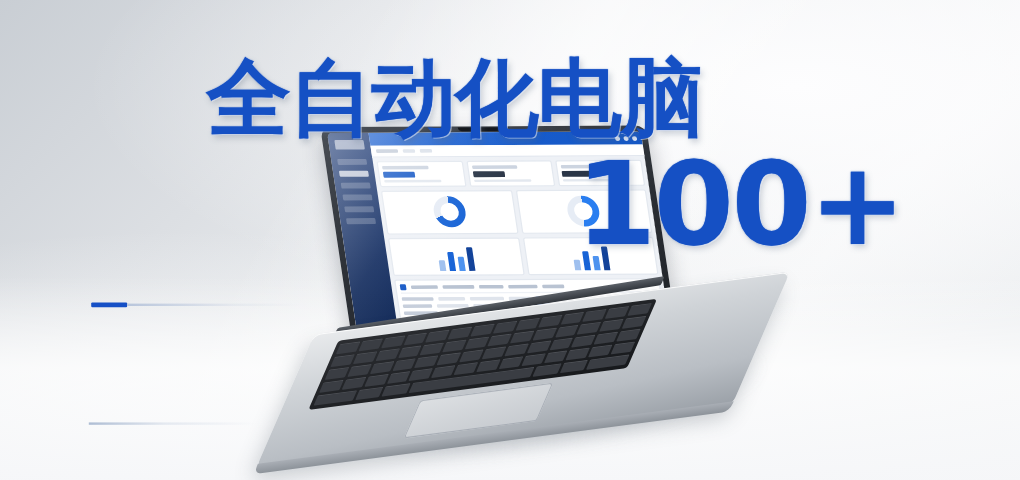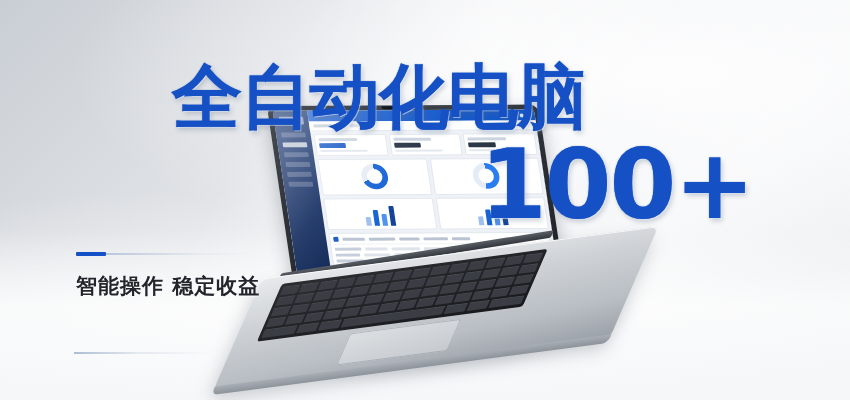--- a/index.html
+++ b/index.html
@@ -159,21 +159,21 @@
     border-radius:3px;box-shadow:inset 0 0 0 1px rgba(140,148,158,.55);
   }
   .hinge{
     position:absolute;left:42px;top:148px;width:276px;height:7px;
     transform:rotate(-9deg) skewX(-30deg);
     background:linear-gradient(180deg,#5b6067 0%,#33373d 100%);
     border-radius:2px;
   }
 
   
-  .headline{position:absolute;left:0;top:15px;width:850px;height:284px;pointer-events:none;text-decoration:underline;}
+  .headline{position:absolute;left:0;top:0;width:850px;height:284px;pointer-events:none;text-decoration:underline;}
   .hl{
     position:absolute;
     font-family:"DejaVu Sans","Liberation Sans",sans-serif;
     font-weight:700;color:#1550c4;white-space:nowrap;
     letter-spacing:-1px;
     text-shadow:
       0 0 1px #1550c4,
       1px 1px 0 rgba(255,255,255,.55),
       2px 3px 5px rgba(90,105,130,.30);
   }
@@ -414,17 +414,16 @@
       <span>全自动化</span><span>电脑</span>
     </div>
     <div class="hl" id="hl-number">100+</div>
   </div>
 
   <div class="accent-line" id="accent-top">
     <span class="solid"></span>
     <span class="fade"></span>
   </div>
 
-  <div class="subtitle">智能操作 稳定收益</div>
 
   <div class="hair-line"></div>
 
 </div>
 
 </body></html>

